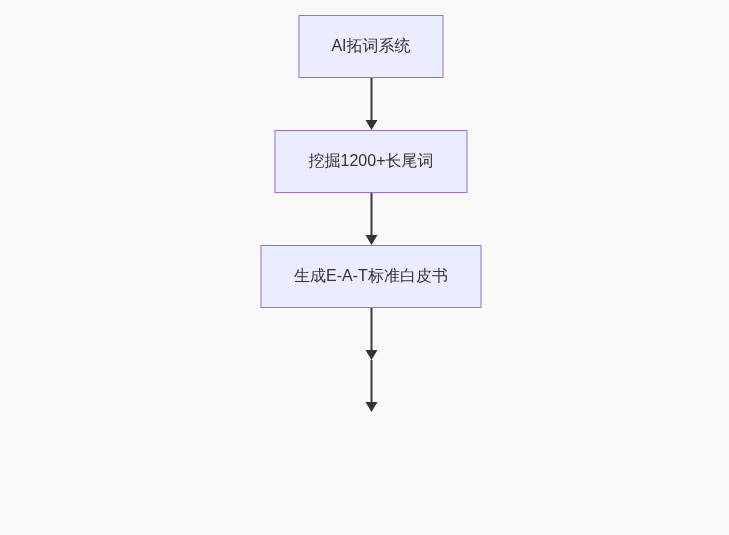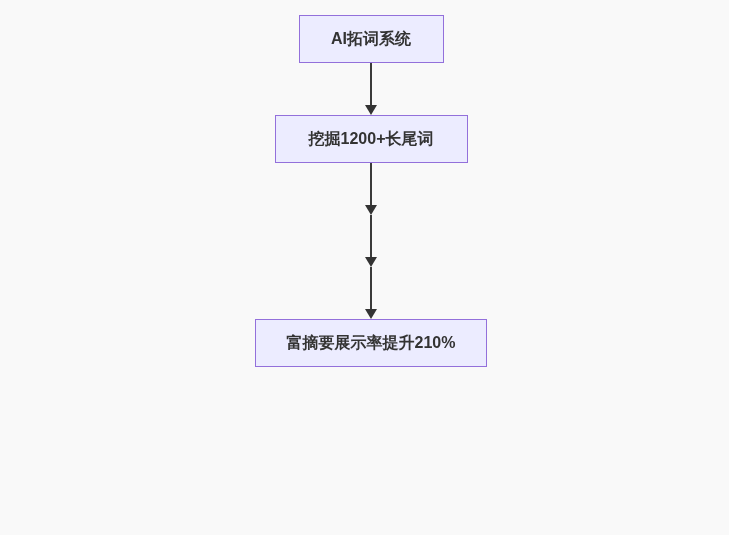--- a/index.html
+++ b/index.html
@@ -18,30 +18,29 @@
     position: absolute;
     top: 15px;
     left: 371px;
     transform: translateX(-50%);
     display: flex;
     flex-direction: column;
     align-items: center;
   }
   .node {
     box-sizing: border-box;
-    height: 48px;
+    height: 63px;
     background: #ECECFF;
     border: 1.5px solid #9370DB;
     color: #333333;
     font-size: 16px;
     display: flex;
     align-items: center;
     justify-content: center;
     white-space: nowrap;
-    font-weight: bold;
   }
   .node-1 { width: 145px; }
   .node-2 { width: 193px; }
   .node-3 { width: 221px; }
   .node-4 { width: 216px; }
   .node-5 { width: 232px; }
   .arrow {
     height: 52px;
     width: 12px;
     display: flex;
@@ -73,27 +72,27 @@
     <div class="arrow-head"></div>
   </div>
 
   <div class="node node-2">挖掘1200+长尾词</div>
 
   <div class="arrow">
     <div class="arrow-line"></div>
     <div class="arrow-head"></div>
   </div>
 
+  <div class="node node-3">生成E-A-T标准白皮书</div>
 
   <div class="arrow">
     <div class="arrow-line"></div>
     <div class="arrow-head"></div>
   </div>
 
 
   <div class="arrow">
     <div class="arrow-line"></div>
     <div class="arrow-head"></div>
   </div>
 
-  <div class="node node-5">富摘要展示率提升210%</div>
 
 </div>
 
 </body></html>

